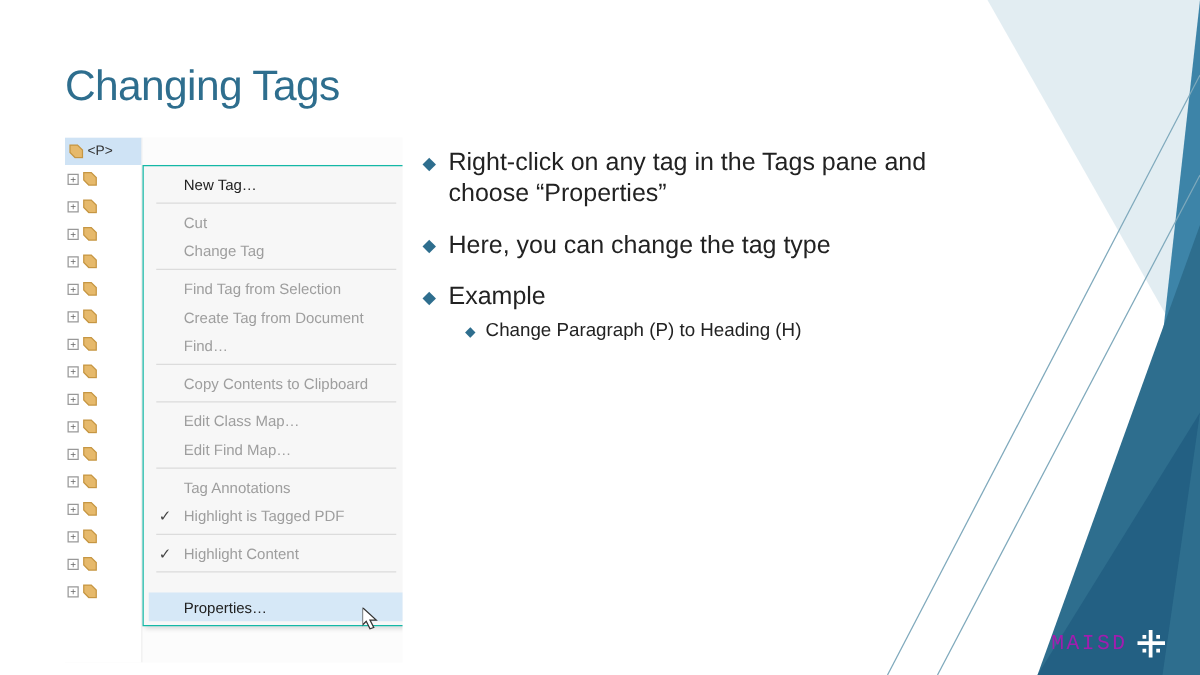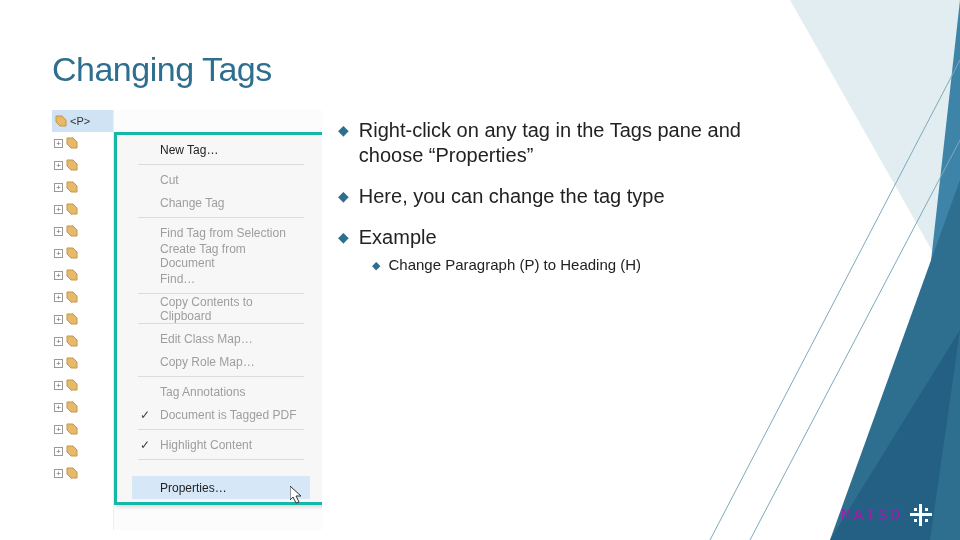--- a/index.html
+++ b/index.html
@@ -76,23 +76,23 @@
     font-size: 11px;
     color: #333;
   }
 
   .ctx {
     position: absolute;
     top: 22px;
     left: 62px;
     width: 214px;
     background: #f7f7f7;
-    border: 3px solid #14b8a6;
+    border: 1px solid #14b8a6;
     box-shadow: 2px 2px 4px rgba(0,0,0,0.15);
-    padding: 3px 15px;
+    padding: 3px 4px;
   }
   .ctx-item {
     height: 23px;
     padding: 0 10px 0 28px;
     display: flex;
     align-items: center;
     font-size: 12px;
     color: #9e9e9e;
     position: relative;
   }
@@ -335,24 +335,24 @@
       <div class="ctx-item">Cut</div>
       <div class="ctx-item">Change Tag</div>
       <div class="ctx-sep"></div>
       <div class="ctx-item">Find Tag from Selection</div>
       <div class="ctx-item">Create Tag from Document</div>
       <div class="ctx-item">Find…</div>
       <div class="ctx-sep"></div>
       <div class="ctx-item">Copy Contents to Clipboard</div>
       <div class="ctx-sep"></div>
       <div class="ctx-item">Edit Class Map…</div>
-      <div class="ctx-item">Copy Role Map…</div>
+      <div class="ctx-item">Edit Find Map…</div>
       <div class="ctx-sep"></div>
       <div class="ctx-item">Tag Annotations</div>
-      <div class="ctx-item ctx-check">Document is Tagged PDF</div>
+      <div class="ctx-item ctx-check">Highlight is Tagged PDF</div>
       <div class="ctx-sep"></div>
       <div class="ctx-item ctx-check">Highlight Content</div>
       <div class="ctx-sep"></div>
       <div class="ctx-item enabled hover">Properties…</div>
     </div>
 
   <svg class="cursor" style="left:238px; top:376px;" viewBox="0 0 14 18">
     <polygon points="0,0 0,14 3,11 6,17 9,16 6,10 11,10" fill="#fff" stroke="#333" stroke-width="1"></polygon>
   </svg>
 </div>

